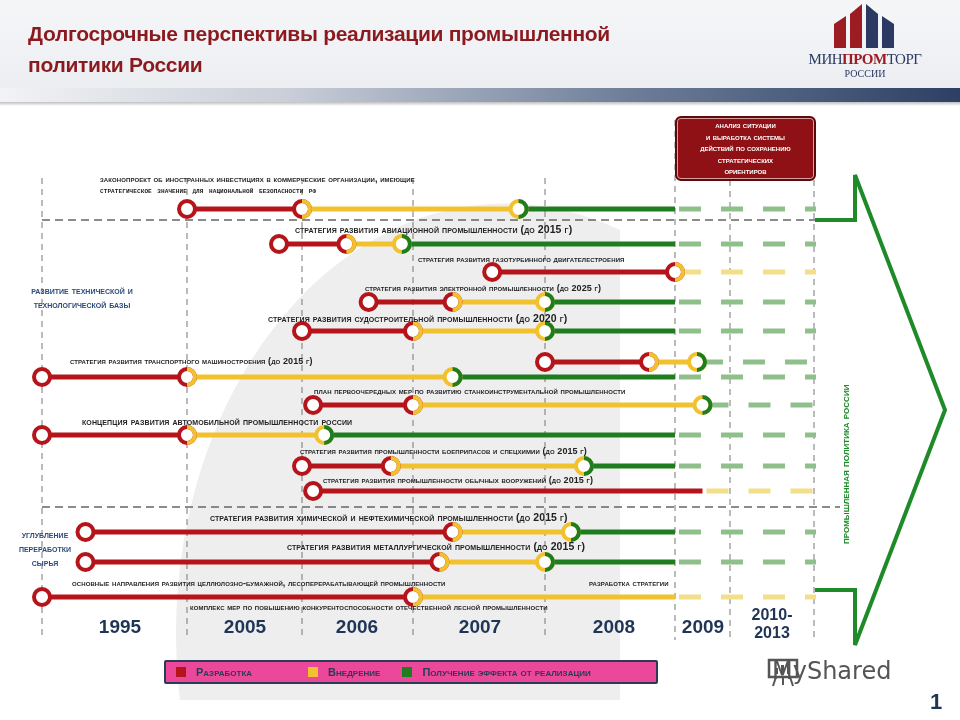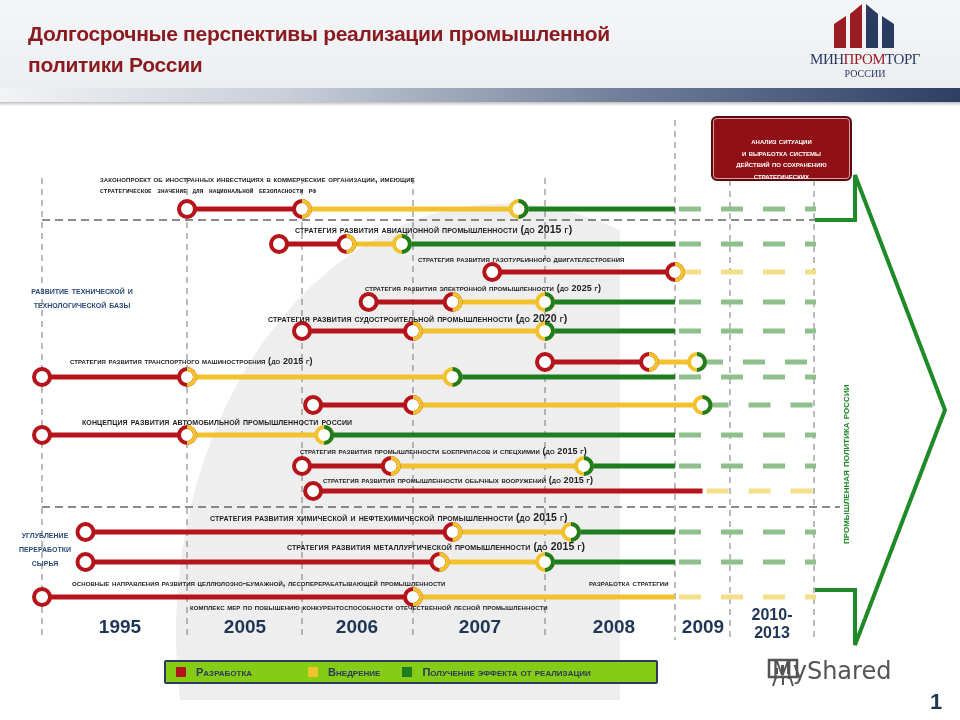--- a/index.html
+++ b/index.html
@@ -21,21 +21,21 @@
   }
   .header-shadow {
     position: absolute; left: 0; top: 102px; width: 960px; height: 4px;
     background: linear-gradient(180deg, rgba(0,0,0,0.25), rgba(0,0,0,0));
   }
   .logo { position: absolute; left: 790px; top: 2px; width: 150px; height: 86px; }
   .logo-text {
     position: absolute; left: 0; top: 49px; width: 150px; text-align: center;
     font-family: "Liberation Serif", serif; font-size: 15px; color: #2b3a63; letter-spacing: -0.5px;
   }
-  .logo-text .mid { color: #9c1c24; }
+  .logo-text .mid { color: #9c1c24; font-weight: bold; }
   .logo-sub {
     position: absolute; left: 0; top: 66px; width: 150px; text-align: center;
     font-family: "Liberation Serif", serif; font-size: 10px; color: #2b3a63;
   }
 
   .chart { position: absolute; left: 0; top: 106px; width: 960px; height: 614px; }
   .chart svg { position: absolute; left: 0; top: 0; }
 
   .lbl {
     position: absolute; font-family: "Liberation Sans", sans-serif; font-weight: bold;
@@ -53,33 +53,33 @@
   .year {
     position: absolute; font-weight: bold; font-size: 19px; color: #1f3556; text-align: center;
   }
   .year.two { font-size: 16px; line-height: 18px; }
 
   .callout {
     position: absolute; left: 675px; top: 10px; width: 141px; height: 65px;
     background: #8f1116; border: 2px solid #5c0a0d; border-radius: 6px;
     box-shadow: inset 0 0 0 1px #d7a0a2;
     color: #fff; font-weight: bold; font-size: 8px; line-height: 11.5px;
-    text-align: center; padding-top: 18px; font-variant: small-caps; text-transform: lowercase; margin-left: 36px;
+    text-align: center; padding-top: 2px; font-variant: small-caps; text-transform: lowercase;
   }
 
   .vertical-label {
     position: absolute; left: 775px; top: 322px; width: 150px;
     transform: rotate(-90deg); transform-origin: 0 0;
     color: #1e8a28; font-weight: bold; font-size: 12px; white-space: nowrap;
     font-variant: small-caps; text-transform: lowercase;
   }
 
   .legend {
     position: absolute; left: 164px; top: 555px; width: 494px; height: 24px;
-    border: 2px solid #2b3a55; border-radius: 2px; background: #84cc16;
+    border: 2px solid #2b3a55; border-radius: 2px; background: #ec4899;
     display: flex; align-items: center; padding-left: 10px;
   }
   .legend-item { display: flex; align-items: center; margin-right: 22px; }
   .legend-swatch { width: 10px; height: 10px; margin-right: 10px; }
   .legend-text {
     font-weight: bold; font-size: 11px; color: #2b3a55; font-variant: small-caps; text-transform: lowercase;
   }
   .legend-text::first-letter { text-transform: uppercase; }
 
   .watermark {
@@ -269,20 +269,21 @@
     <div>сырья</div>
   </div>
 
   <div class="lbl sm" style="left:100px; top:68px;">Законопроект об иностранных инвестициях в коммерческие организации, имеющие</div>
   <div class="lbl sm" style="left:100px; top:80px;font-family:Liberation Mono, monospace;">стратегическое значение для национальной безопасности РФ</div>
   <div class="lbl md" style="left:295px; top:117px;">Стратегия развития авиационной промышленности (до 2015 г)</div>
   <div class="lbl sm" style="left:398px; top:148px;margin-left:20px;">Стратегия развития газотурбинного двигателестроения</div>
   <div class="lbl sm" style="left:365px; top:177px;">Стратегия развития электронной промышленности (до 2025 г)</div>
   <div class="lbl md" style="left:268px; top:206px;">Стратегия развития судостроительной промышленности (до 2020 г)</div>
   <div class="lbl sm" style="left:70px; top:250px;text-align:right;">Стратегия развития транспортного машиностроения (до 2015 г)</div>
+  <div class="lbl sm" style="left:314px; top:280px;">План первоочередных мер по развитию станкоинструментальной промышленности</div>
   <div class="lbl md" style="left:82px; top:309px;">Концепция развития автомобильной промышленности России</div>
   <div class="lbl sm" style="left:300px; top:340px;">Стратегия развития промышленности боеприпасов и спецхимии (до 2015 г)</div>
   <div class="lbl sm" style="left:323px; top:369px;">Стратегия развития промышленности обычных вооружений (до 2015 г)</div>
   <div class="lbl md" style="left:210px; top:405px;">Стратегия развития химической и нефтехимической промышленности (до 2015 г)</div>
   <div class="lbl md" style="left:287px; top:434px;">Стратегия развития металлургической промышленности (до 2015 г)</div>
   <div class="lbl sm" style="left:72px; top:472px;">Основные направления развития целлюлозно-бумажной, лесоперерабатывающей промышленности</div>
   <div class="lbl sm" style="left:190px; top:496px;">Комплекс мер по повышению конкурентоспособности отечественной лесной промышленности</div>
   <div class="lbl sm" style="left:589px; top:472px;">Разработка стратегии</div>
 
   <div class="year" style="left:80px; top:510px; width:80px;">1995</div>

